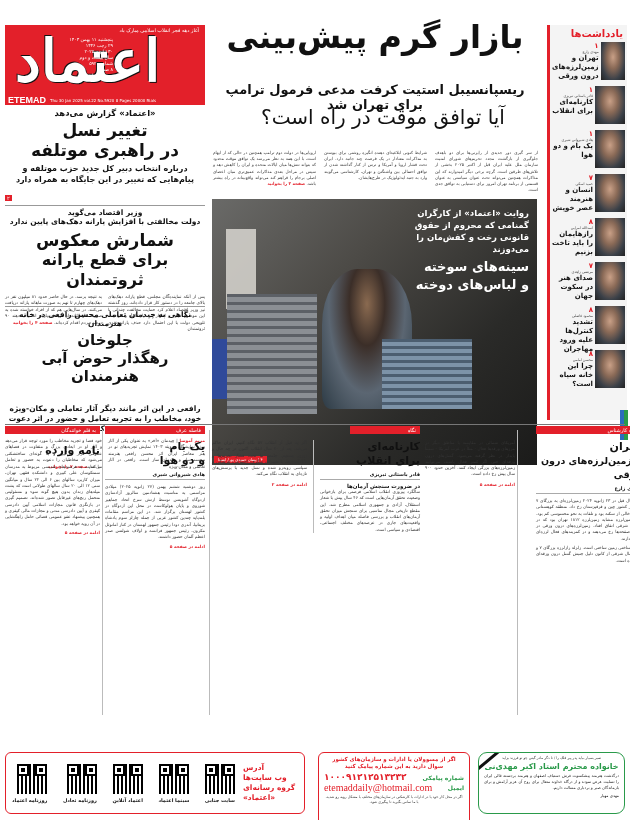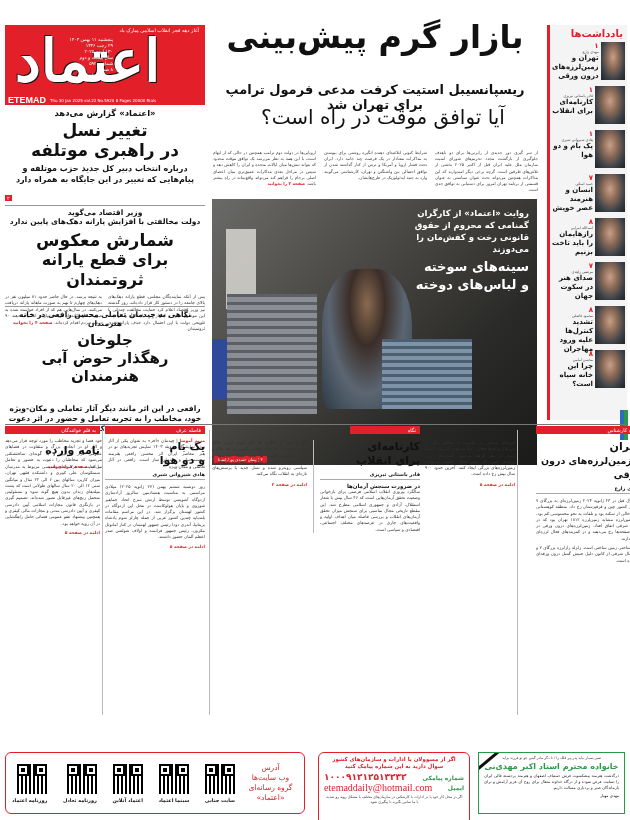--- a/index.html
+++ b/index.html
@@ -253,21 +253,21 @@
 <div class="abs vline" style="left:102px;top:430px;height:285px"></div>
 
 <div class="abs" style="left:5px;top:426px;width:95px">
   <div class="secbar">به قلم خوانندگان</div>
   <div class="art-title" style="margin-top:10px">نامه وارده</div>
   <div class="btxt" style="margin-top:6px">با عنایت به فرضیه‌های تقدیسی مربوط به مدرسان سمتکوسان علی کبیری و دانشکده فقهی تهران، میزان کاربرد سالهای بین ۶ الی ۲۲ سال و میانگین سنی ۱۲ الی ۲۰ سال سالهای طولانی است که پشت میله‌های زندان بدون هیچ گونه سوء و مسئولیتی متحمل رنج‌های غیرقابل تصور شده‌اند. تصمیم گیری در بازنگری قانون مجازات اسلامی آیین دادرسی کیفری و آیین دادرسی مدنی و مجازات مالی کیفری و همچنین پیشنهاد عفو عمومی قضائی حامل راهگشایی در آن رویه خواهد بود.</div>
   <div class="btxt" style="margin-top:3px"><span class="more">ادامه در صفحه ۵</span></div>
 </div>
 
 <div class="abs fbox" style="left:5px;top:752px;width:300px;height:62px;display:flex;align-items:center;padding:0 6px;gap:8px">
-  <div style="width:55px;text-align:center;color:#e3202a;font-weight:normal;font-size:7.5px;line-height:10px">
+  <div style="width:55px;text-align:left;color:#e3202a;font-weight:bold;font-size:7.5px;line-height:10px">
     <div>آدرس</div>
     <div>وب سایت‌ها</div>
     <div>گروه رسانه‌ای</div>
     <div>«اعتماد»</div>
   </div>
   <div style="flex:1;display:flex;justify-content:space-between">
     <div>
         <div class="qr"></div>
         <div class="qrlbl">سایت جنابی</div>
       </div>
@@ -296,19 +296,19 @@
     <span style="font-size:6px;font-weight:bold;color:#2a9a4a">شماره پیامکی</span>
     <span style="font-size:9px;font-weight:bold;color:#e3202a">۱۰۰۰۹۱۲۱۲۵۱۳۲۳۲</span>
   </div>
   <div style="display:flex;justify-content:space-between;align-items:center">
     <span style="font-size:6px;font-weight:bold;color:#2a9a4a">ایمیل</span>
     <span style="font-size:10px;color:#e3202a;font-family:'Liberation Serif',serif;direction:ltr">etemaddaily@hotmail.com</span>
   </div>
   <div style="font-size:3.6px;line-height:5px;color:#333;margin-top:2px">اگر در محل کار خود یا در ادارات با کارشکنی در سازمان‌های مختلف با مشکل روبه رو شدید، با ما تماس بگیرید تا پیگیری شود.</div>
 </div>
 
-<div class="abs" style="left:478px;top:752px;width:147px;height:62px;border:1.5px solid #2a9a4a;border-radius:0;padding:3px 5px;text-align:center;overflow:hidden">
+<div class="abs" style="left:478px;top:752px;width:147px;height:62px;border:1.5px solid #2a9a4a;border-radius:9px;padding:3px 5px;text-align:center;overflow:hidden">
   <div class="abs" style="left:-6px;top:6px;width:30px;height:3px;background:#111;transform:rotate(-40deg)"></div>
   <div style="font-size:3.6px;color:#333">صبر بسیار بباید پدر پیر فلک را / تا دگر مادر گیتی چو تو فرزند بزاید</div>
   <div style="font-size:8px;font-weight:bold;color:#2a9a4a;margin-top:2px">خانواده محترم استاد اکبر مهدی‌نی</div>
   <div style="font-size:4px;line-height:6px;color:#222;text-align:justify;margin-top:2px">درگذشت هنرمند پیشکسوت فرش دستباف اصفهان و هنرمند برجسته قالی ایران را تسلیت عرض نموده و از درگاه خداوند متعال برای روح آن عزیز آرامش و برای بازماندگان صبر و بردباری مسالت داریم.</div>
   <div style="font-size:4px;text-align:right;margin-top:2px">مهدی مهیار</div>
 </div>
 
 </body></html>

